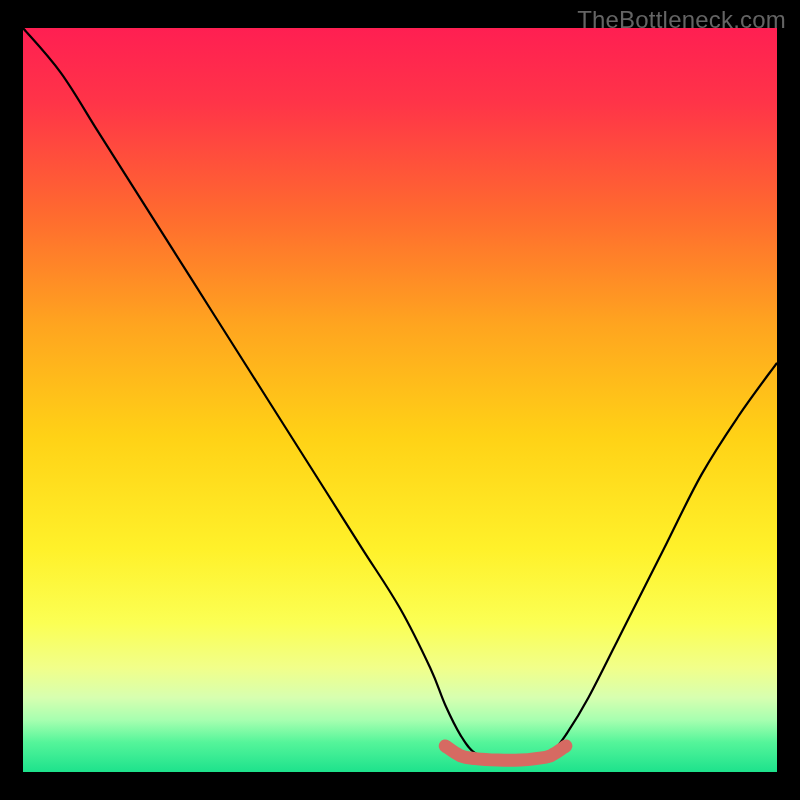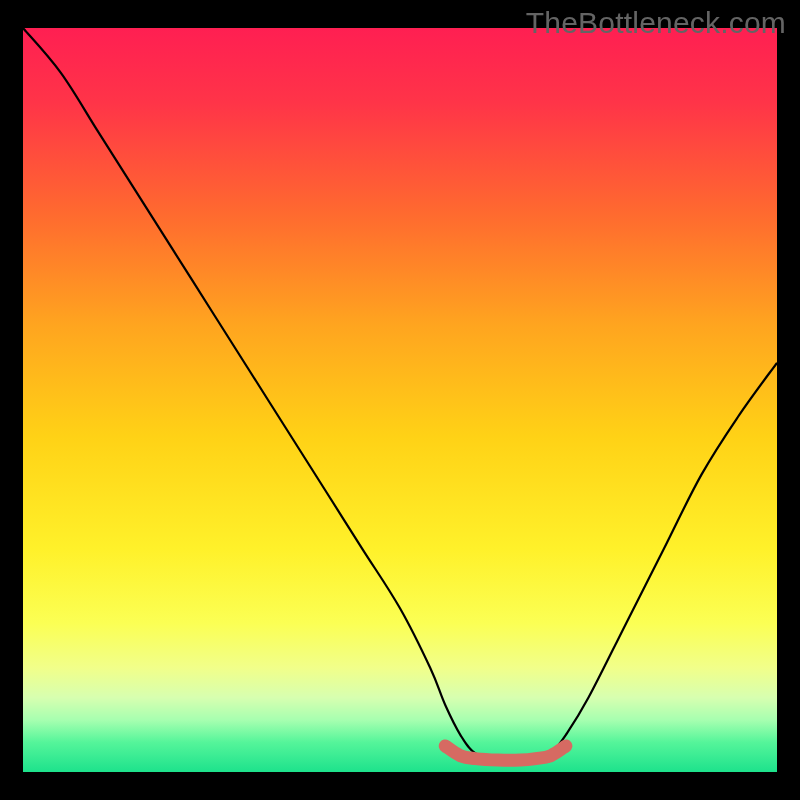--- a/index.html
+++ b/index.html
@@ -9,21 +9,21 @@
     height: 800px;
     background: #000;
     font-family: Arial, Helvetica, sans-serif;
     position: relative;
   }
   .watermark {
     position: absolute;
     top: 6px;
     right: 14px;
     color: #646464;
-    font-size: 30px;
+    font-size: 24px;
     font-weight: 400;
     letter-spacing: 0.2px;
     z-index: 10;
   }
   .plot-area {
     position: absolute;
     left: 23px;
     top: 28px;
     width: 754px;
     height: 744px;

